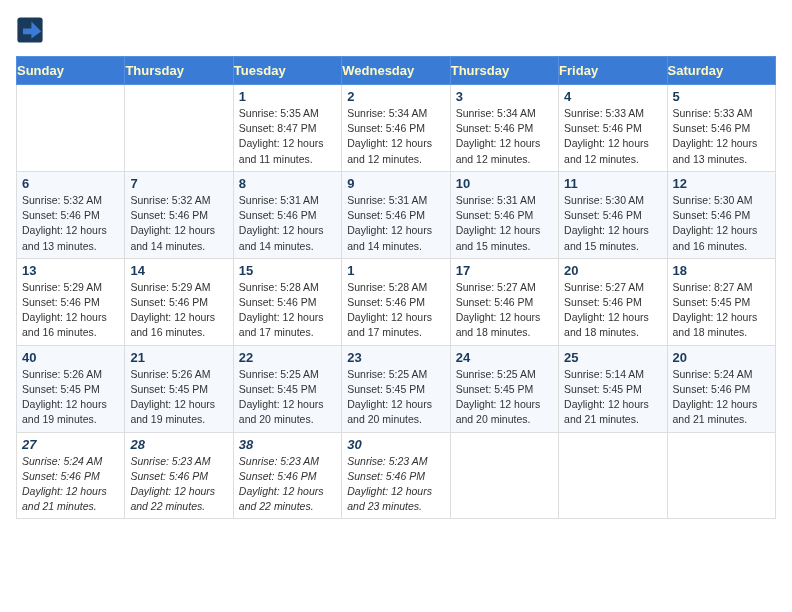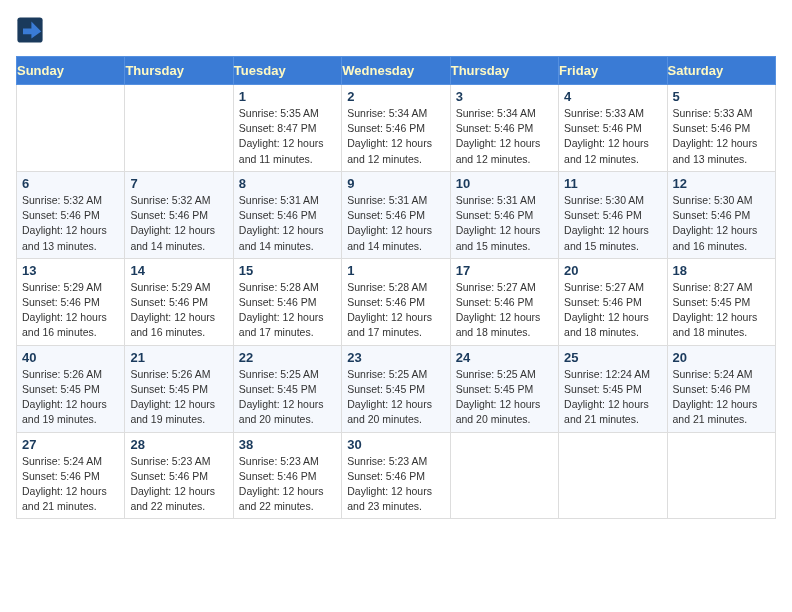--- a/index.html
+++ b/index.html
@@ -77,21 +77,21 @@
       color: #1a3a5c;
       display: block;
       margin-bottom: 2px;
     }
     .cell-info {
       font-size: 10.5px;
       line-height: 1.45;
       color: #333;
     }
     .empty-cell { background: #f9f9f9; }
-    .calendar tr:last-child td { border-bottom: 1px solid #ddd; }
+    .calendar tr:last-child td { border-bottom: 1px solid #ddd; font-style: italic; }
   </style>
 </head>
 <body>
 
 <div class="header-area">
   <div class="logo">
     <svg class="logo-icon" viewBox="0 0 40 40">
       <rect x="2" y="2" width="36" height="36" rx="4" fill="#1a3a5c"></rect>
       <polygon points="22,8 36,22 22,32 22,26 10,26 10,18 22,18" fill="#3a7bd5"></polygon>
     </svg>
@@ -267,21 +267,21 @@
 Daylight: 12 hours and 20 minutes.</div>
         </td>
         <td>
           <span class="day-number">24</span>
           <div class="cell-info">Sunrise: 5:25 AM
 Sunset: 5:45 PM
 Daylight: 12 hours and 20 minutes.</div>
         </td>
         <td>
           <span class="day-number">25</span>
-          <div class="cell-info">Sunrise: 12:24 AM
+          <div class="cell-info">Sunrise: 5:14 AM
 Sunset: 5:45 PM
 Daylight: 12 hours and 21 minutes.</div>
         </td>
         <td>
           <span class="day-number">20</span>
           <div class="cell-info">Sunrise: 5:24 AM
 Sunset: 5:46 PM
 Daylight: 12 hours and 21 minutes.</div>
         </td>
       </tr>

